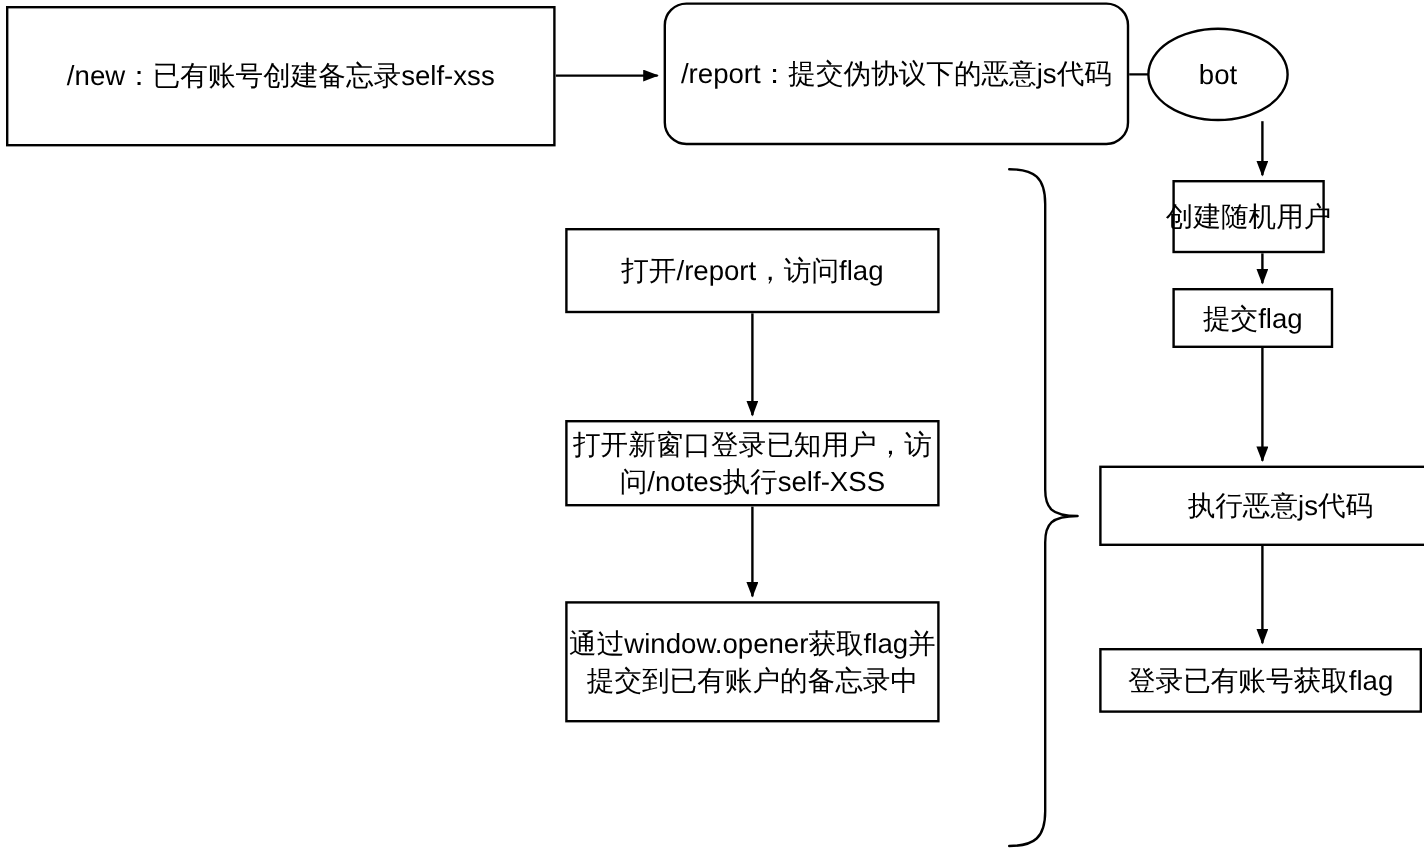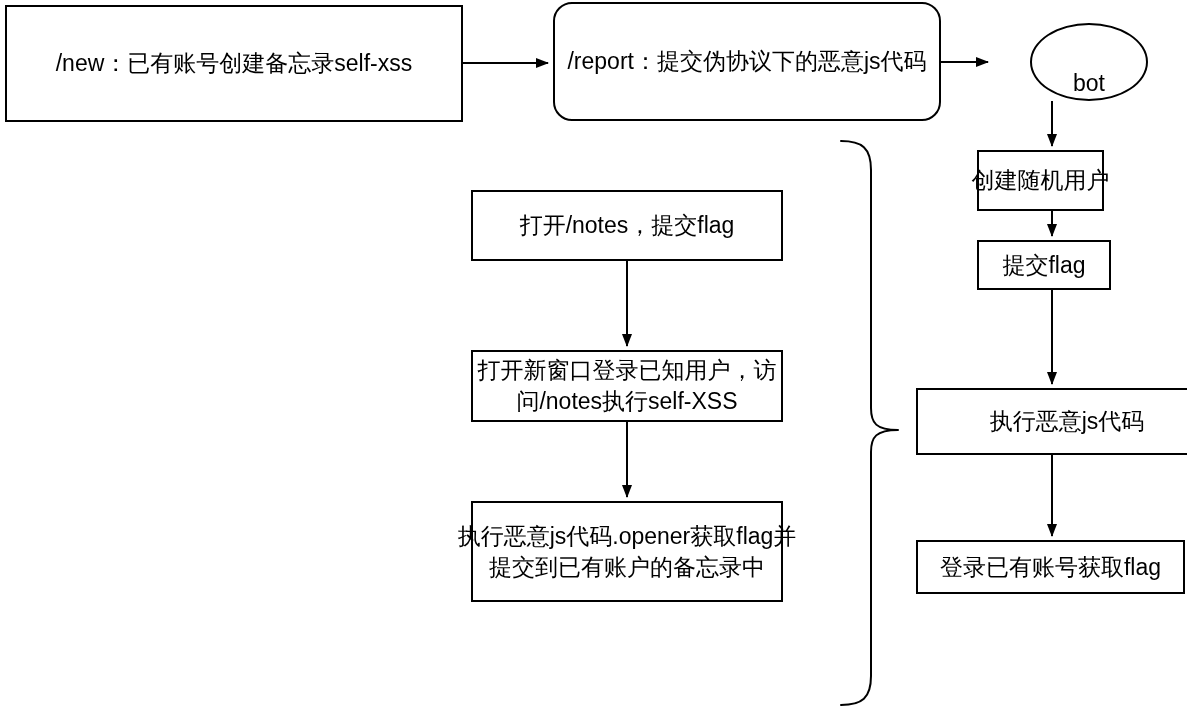--- a/index.html
+++ b/index.html
@@ -67,47 +67,47 @@
   </svg>
 
   <div class="node" style="left:5px; top:5px; width:458px; height:117px;">
     <span>/new：已有账号创建备忘录self-xss</span>
   </div>
 
   <div class="node" style="left:553px; top:2px; width:388px; height:119px;border-radius:19px;">
     <span>/report：提交伪协议下的恶意js代码</span>
   </div>
 
-  <div class="node ellipse" style="left:1030px; top:23px; width:118px; height:78px;justify-content:flex-end;">
+  <div class="node ellipse" style="left:956px; top:23px; width:118px; height:78px;">
     <span>bot</span>
   </div>
 
   <div class="node" style="left:977px; top:150px; width:127px; height:61px;">
     <span>创建随机用户</span>
   </div>
 
   <div class="node" style="left:977px; top:240px; width:134px; height:50px;">
     <span>提交flag</span>
   </div>
 
   <div class="node" style="left:916px; top:388px; width:302px; height:67px;">
     <span>执行恶意js代码</span>
   </div>
 
   <div class="node" style="left:916px; top:540px; width:269px; height:54px;">
     <span>登录已有账号获取flag</span>
   </div>
 
   <div class="node" style="left:471px; top:190px; width:312px; height:71px;">
-    <span>打开/notes，提交flag</span>
+    <span>打开/report，访问flag</span>
   </div>
 
   <div class="node" style="left:471px; top:350px; width:312px; height:72px;">
     <span>打开新窗口登录已知用户，访</span>
     <span>问/notes执行self-XSS</span>
   </div>
 
   <div class="node" style="left:471px; top:501px; width:312px; height:101px;">
-    <span>执行恶意js代码.opener获取flag并</span>
+    <span>通过window.opener获取flag并</span>
     <span>提交到已有账户的备忘录中</span>
   </div>
 
 </div>
 
 </body></html>

